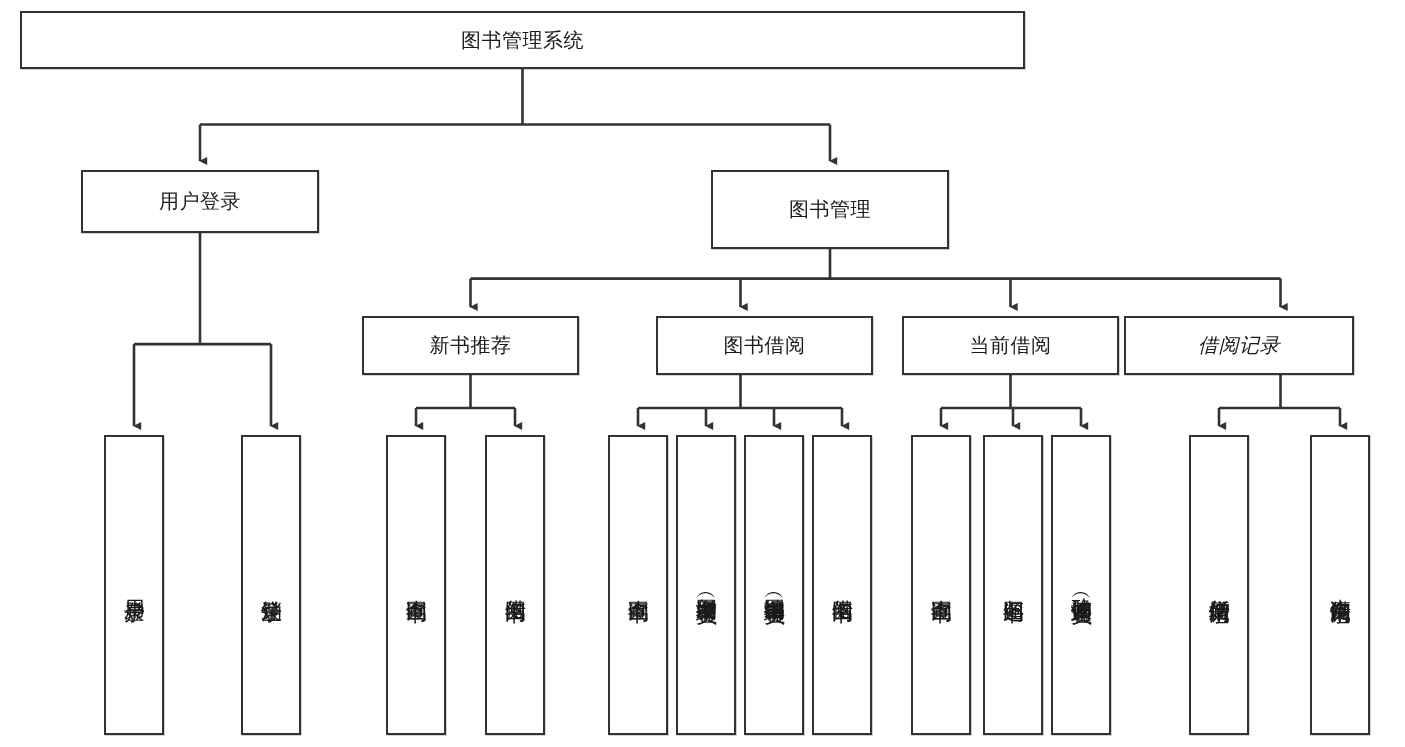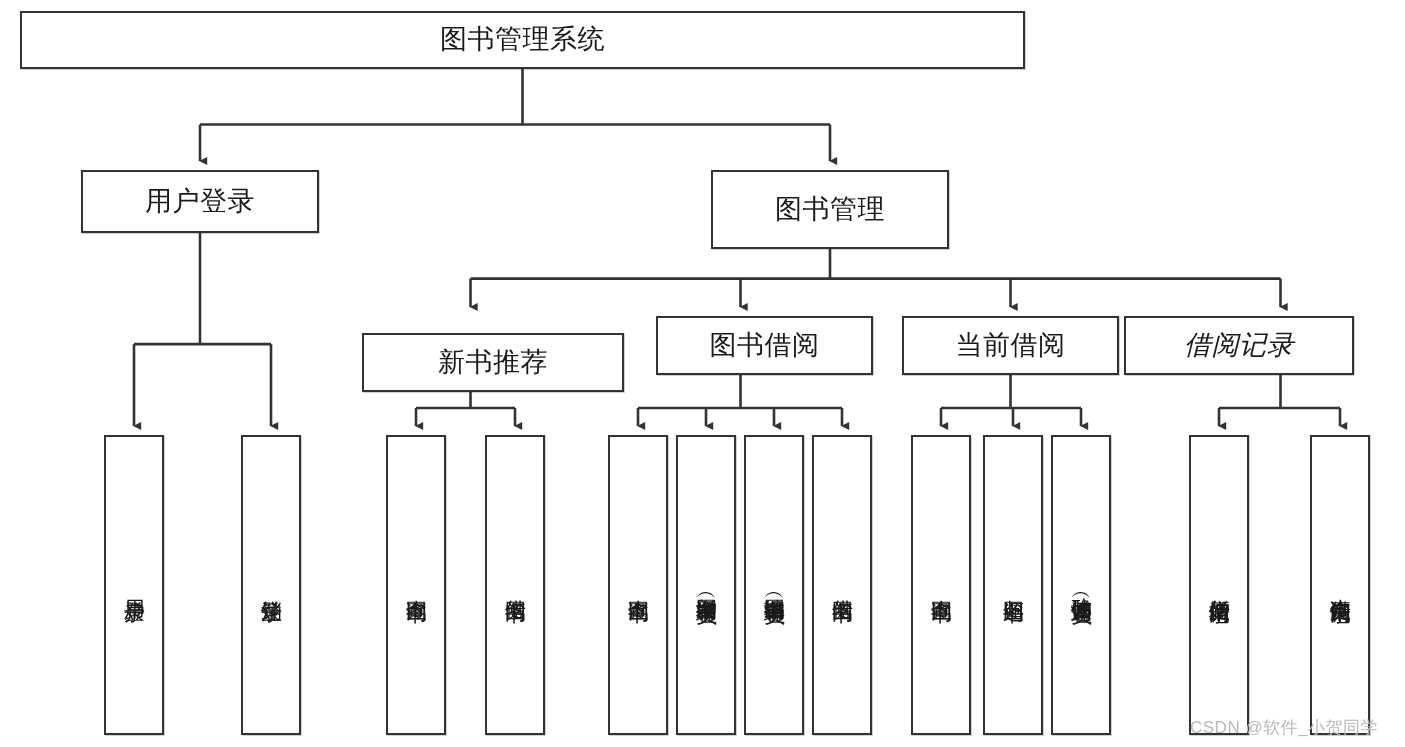--- a/index.html
+++ b/index.html
@@ -36,21 +36,21 @@
     color: #1a1a1a;
     box-shadow: 1px 1px 0 rgba(0,0,0,0.18);
   }
   .node .label {
     display: block;
     text-align: center;
     line-height: 1.15;
     letter-spacing: 0.5px;
   }
   .node.horiz .label {
-    font-size: 27px;
+    font-size: 20px;
     writing-mode: horizontal-tb;
   }
   .node.vert {
     align-items: center;
     justify-content: center;
   }
   .node.vert .label {
     writing-mode: vertical-rl;
     text-orientation: upright;
     font-size: 21px;
@@ -117,21 +117,21 @@
   <div id="node-layer">
       <div class="node horiz" style="left: 20px; top: 11px; width: 1005px; height: 58px;">
         <span class="label">图书管理系统</span>
       </div>
       <div class="node horiz" style="left: 81px; top: 170px; width: 238px; height: 63px;">
         <span class="label">用户登录</span>
       </div>
       <div class="node horiz" style="left: 711px; top: 170px; width: 238px; height: 79px;">
         <span class="label">图书管理</span>
       </div>
-      <div class="node horiz" style="left: 362px; top: 333px; width: 262px; height: 59px;">
+      <div class="node horiz" style="left: 362px; top: 316px; width: 217px; height: 59px;">
         <span class="label">新书推荐</span>
       </div>
       <div class="node horiz" style="left: 632px; top: 316px; width: 217px; height: 59px; margin-left: 24px;">
         <span class="label">图书借阅</span>
       </div>
       <div class="node horiz" style="left: 902px; top: 316px; width: 217px; height: 59px;">
         <span class="label">当前借阅</span>
       </div>
       <div class="node horiz" style="left: 1124px; top: 316px; width: 230px; height: 59px; font-style: italic;">
         <span class="label">借阅记录</span>
@@ -169,14 +169,13 @@
       <div class="node vert" style="left: 1051px; top: 435px; width: 60px; height: 300px;">
         <span class="label">确认归还（管理员）</span>
       </div>
       <div class="node vert" style="left: 1189px; top: 435px; width: 60px; height: 300px;">
         <span class="label">新增借阅记录</span>
       </div>
       <div class="node vert" style="left: 1310px; top: 435px; width: 60px; height: 300px;">
         <span class="label">查询借阅记录</span>
       </div>
     </div>
-  <div class="watermark" style="left:1190px; top:716px;">CSDN @软件_小贺同学</div>
 </div>
 
 </body></html>

